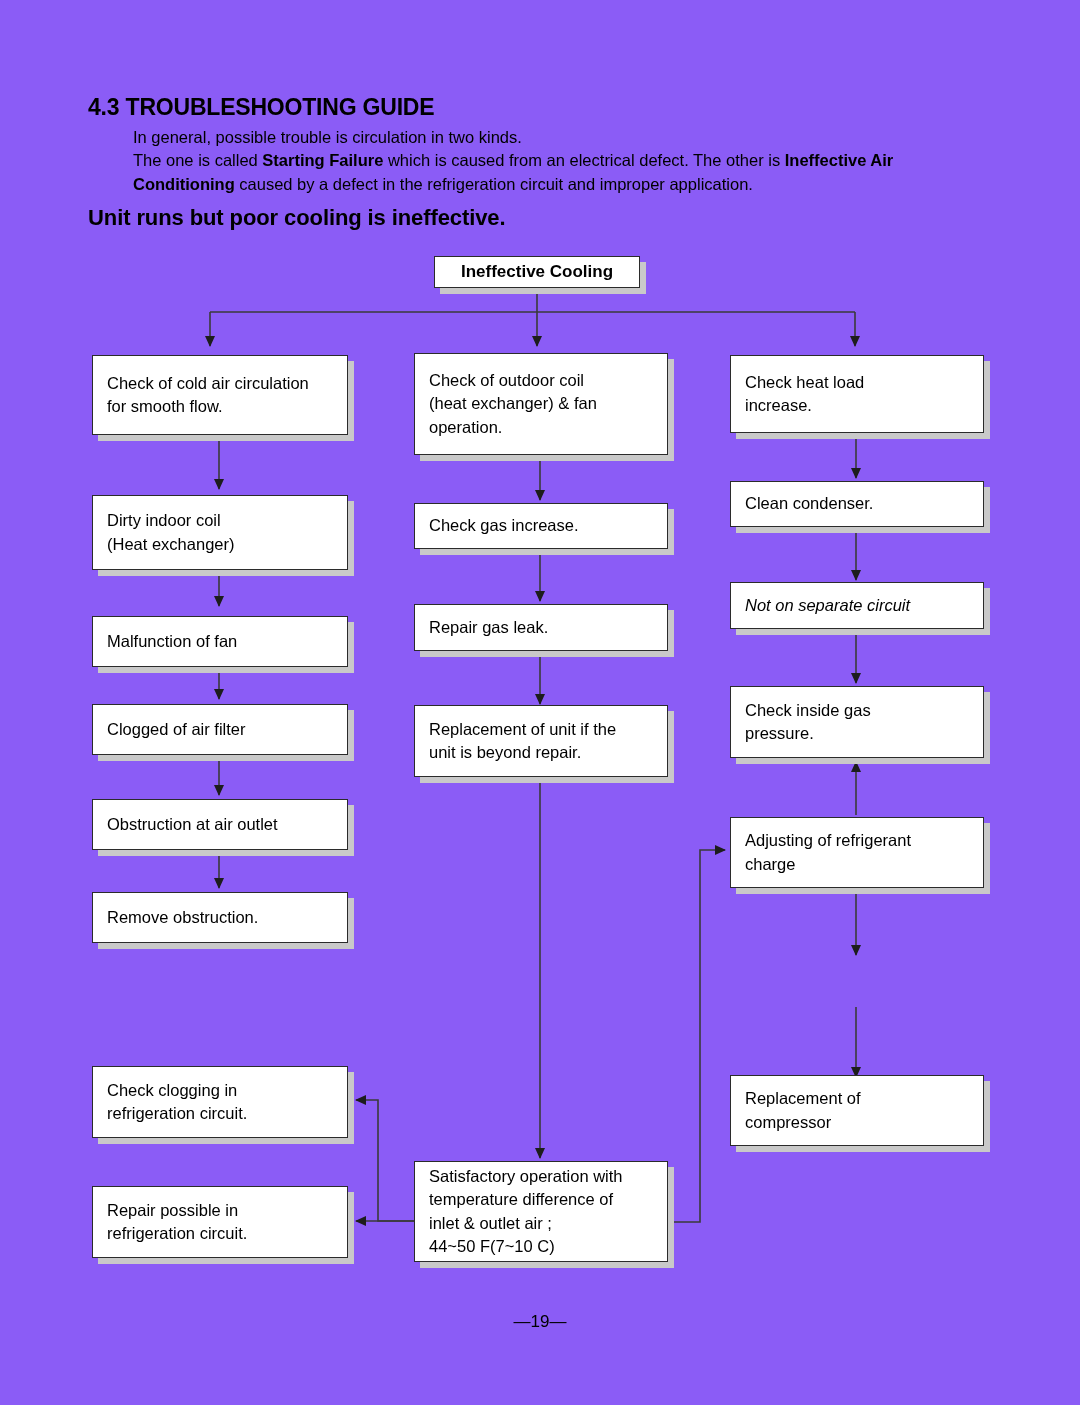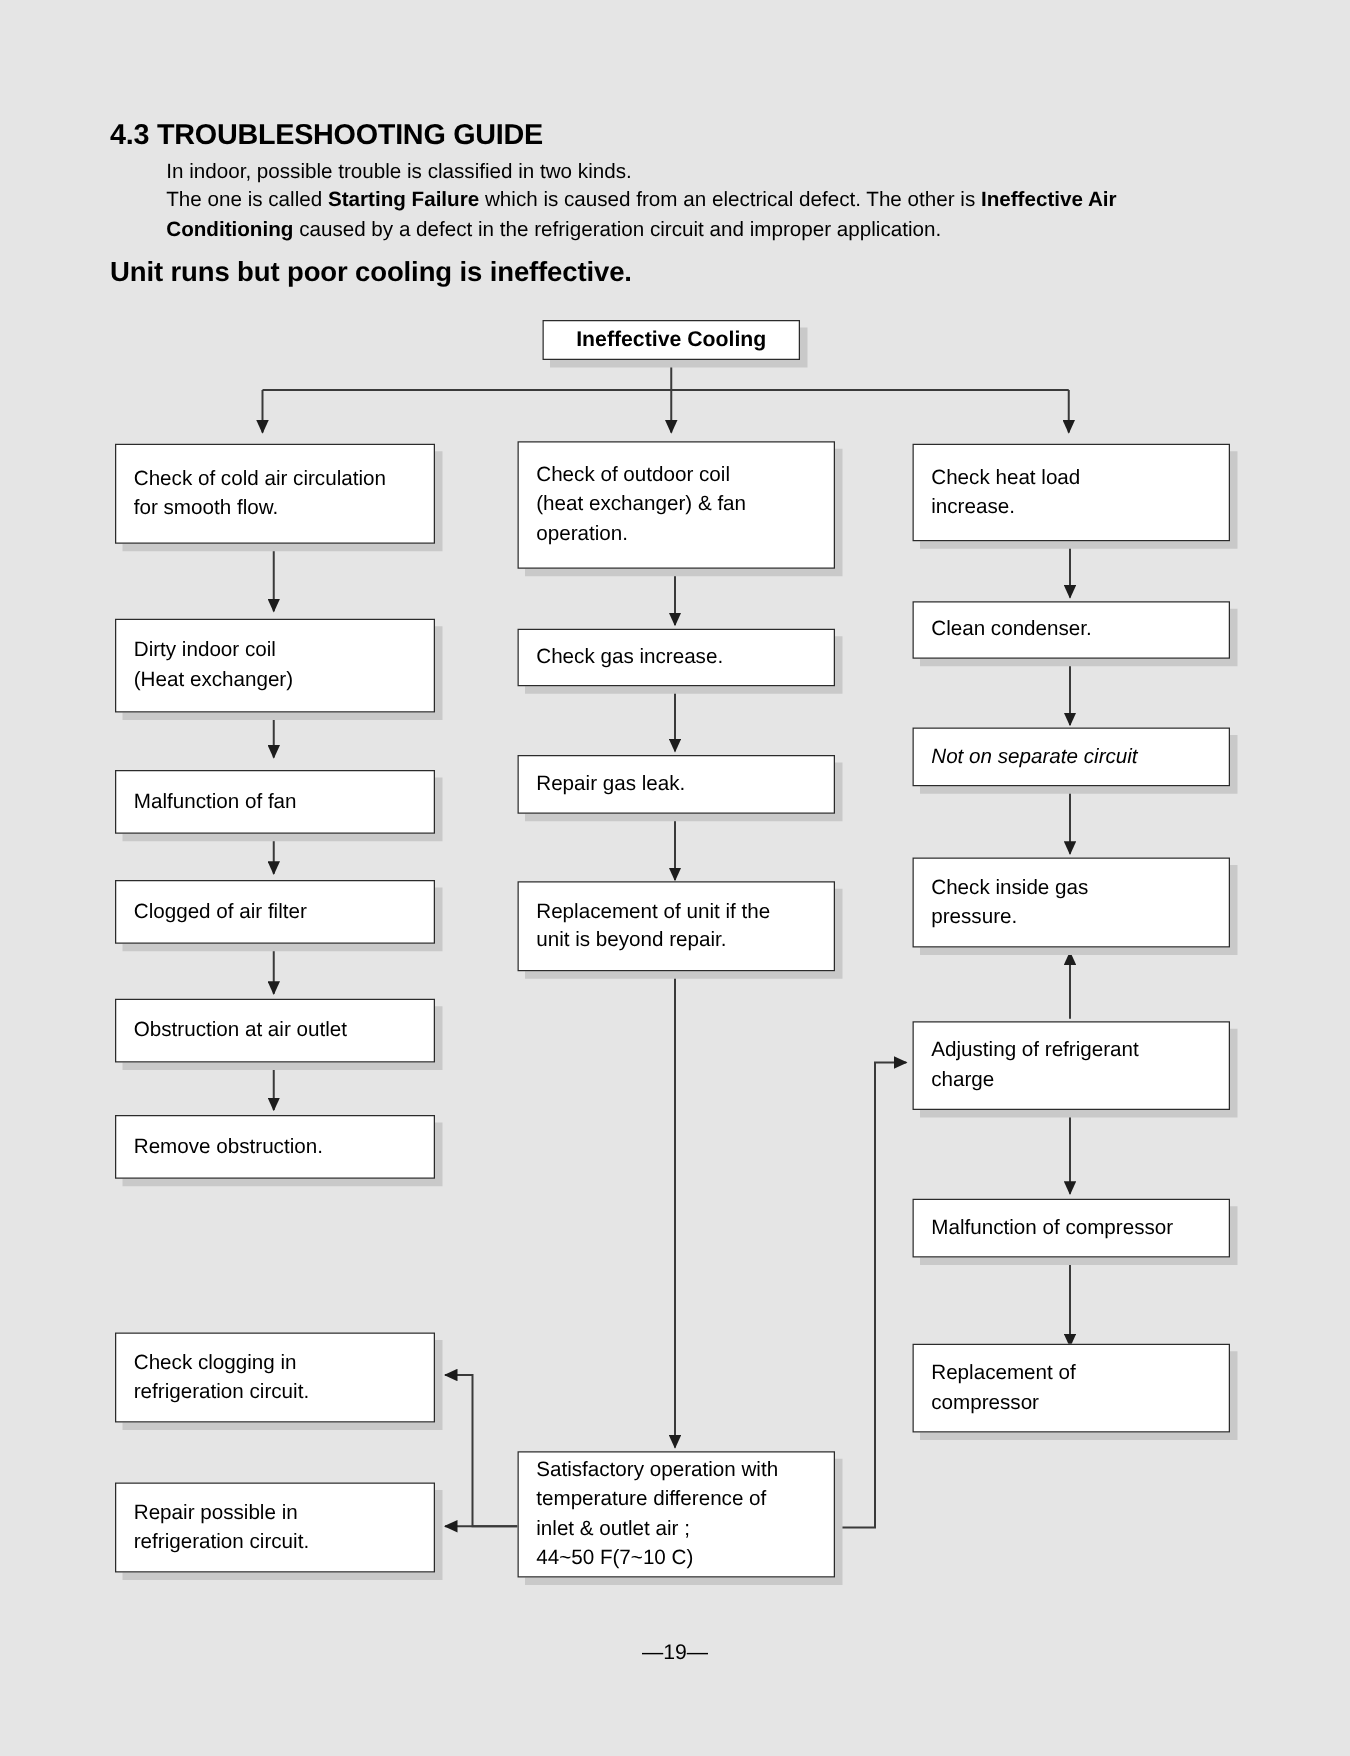--- a/index.html
+++ b/index.html
@@ -9,21 +9,21 @@
     background: #ffffff;
   }
   body {
     font-family: "Liberation Sans", sans-serif;
     color: #000000;
   }
   .page {
     position: relative;
     width: 1080px;
     height: 1405px;
-    background: #e5e5e5;
+    background: #8b5cf6;
     overflow: hidden;
   }
 
   
   .section-title {
     position: absolute;
     left: 88px;
     top: 94px;
     font-size: 23px;
     font-weight: bold;
@@ -99,21 +99,21 @@
   }
 </style>
 </head>
 <body>
 
 <div class="page">
 
   <div class="section-title">4.3 TROUBLESHOOTING GUIDE</div>
 
   <div class="intro">
-    <p>In indoor, possible trouble is classified in two kinds.</p>
+    <p>In general, possible trouble is circulation in two kinds.</p>
     <p><span>The one is called </span><b>Starting Failure</b><span> which is caused from an electrical defect. The other is </span><b>Ineffective Air Conditioning</b><span> caused by a defect in the refrigeration circuit and improper application.</span></p>
   </div>
 
   <div class="subtitle">Unit runs but poor cooling is ineffective.</div>
 
   <div class="chart">
 
     <svg width="1080" height="1405">
       <defs>
         <marker id="ah-down" markerWidth="10" markerHeight="11" refX="5" refY="10" orient="auto-start-reverse" markerUnits="userSpaceOnUse">
@@ -226,23 +226,20 @@
       <span>Not on separate circuit</span>
     </div>
     <div class="node" style="left:730px; top:686px; width:254px; height:72px;">
       <span>Check inside gas
 pressure.</span>
     </div>
     <div class="node" style="left:730px; top:817px; width:254px; height:71px;">
       <span>Adjusting of refrigerant
 charge</span>
     </div>
-    <div class="node" style="left:730px; top:959px; width:254px; height:47px;">
-      <span>Malfunction of compressor</span>
-    </div>
     <div class="node" style="left:730px; top:1075px; width:254px; height:71px;">
       <span>Replacement of
 compressor</span>
     </div>
   </div>
 
   <div class="footer">—19—</div>
 </div>
 
 </body></html>

